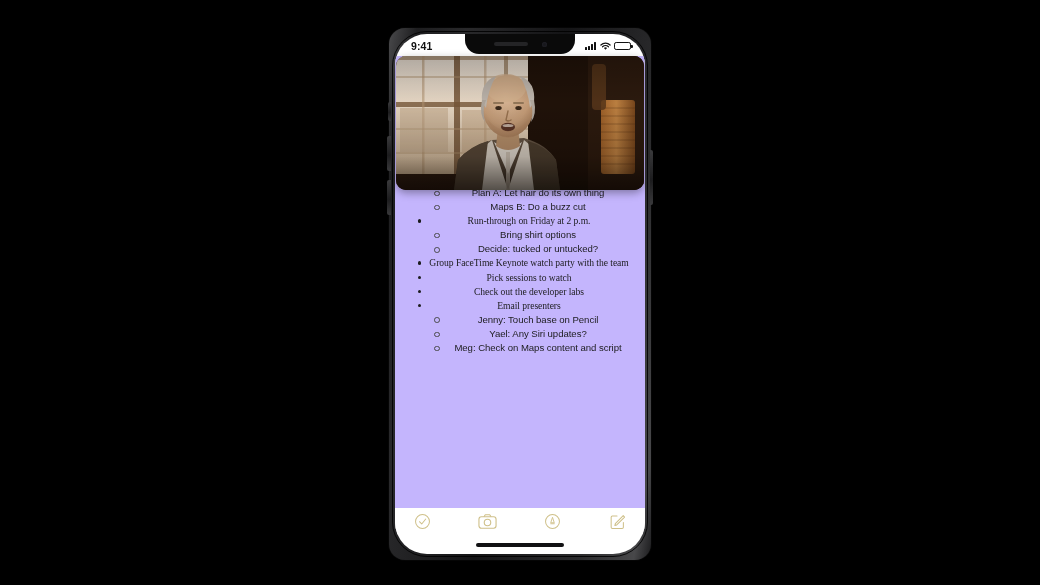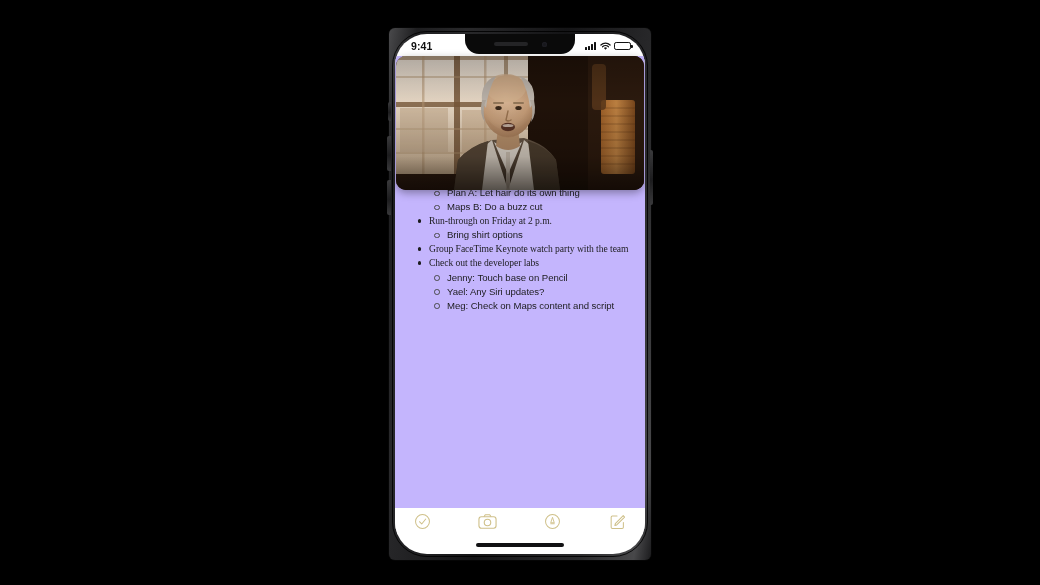--- a/index.html
+++ b/index.html
@@ -19,24 +19,25 @@
     background: #000000;
   }
 
   
   #phone {
     position: absolute;
     left: 389px;
     top: 28px;
     width: 262px;
     height: 532px;
-    border-radius: 6px;
+    border-radius: 16px;
     background: linear-gradient(100deg,#4a4a4c 0%,#1d1d1f 8%,#29292b 22%,#141416 50%,#2c2c2e 80%,#48484a 95%,#1b1b1d 100%);
     padding: 6px;
     box-shadow: 0 0 1px 0 rgba(255,255,255,0.20);
+    text-align: center;
   }
   #phone-inner-ring {
     position: absolute;
     left: 3px; top: 3px;
     width: 256px; height: 526px;
     border-radius: 35px;
     border: 1px solid rgba(0,0,0,0.85);
     pointer-events: none;
   }
 
@@ -277,22 +278,25 @@
           </span>
         </div>
       </div>
 
       <div id="note-scroll">
         <ul class="note-list">
           <li class="lvl2 clipped">Plan A: Let hair do its own thing</li>
           <li class="lvl2">Maps B: Do a buzz cut</li>
           <li class="lvl1">Run-through on Friday at 2 p.m.</li>
           <li class="lvl2">Bring shirt options</li>
+          <li class="lvl2">Decide: tucked or untucked?</li>
           <li class="lvl1">Group FaceTime Keynote watch party with the team</li>
+          <li class="lvl1">Pick sessions to watch</li>
           <li class="lvl1">Check out the developer labs</li>
+          <li class="lvl1">Email presenters</li>
           <li class="lvl2">Jenny: Touch base on Pencil</li>
           <li class="lvl2">Yael: Any Siri updates?</li>
           <li class="lvl2">Meg: Check on Maps content and script</li>
         </ul>
       </div>
 
       <div id="facetime">
         <svg viewBox="0 0 248 134" preserveAspectRatio="none">
           <defs>
             <linearGradient id="winGlow" x1="0" y1="0" x2="0" y2="1">

